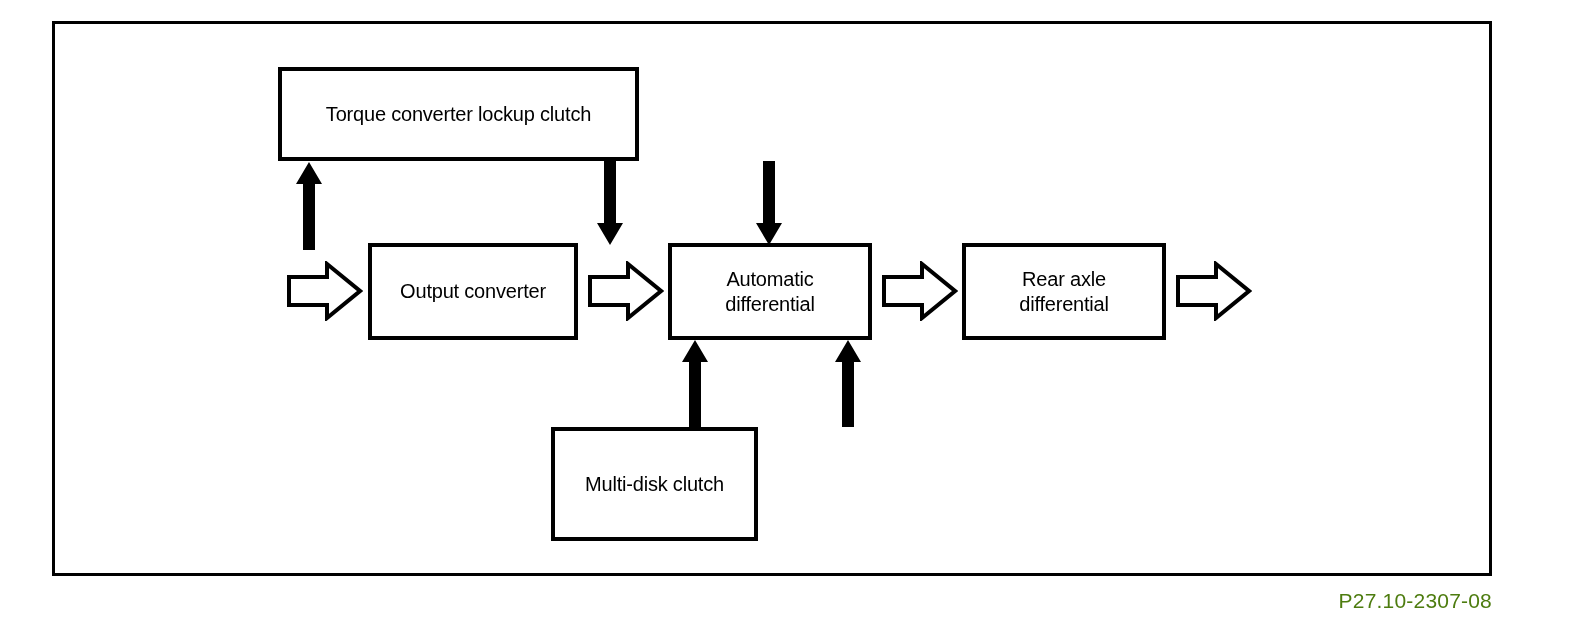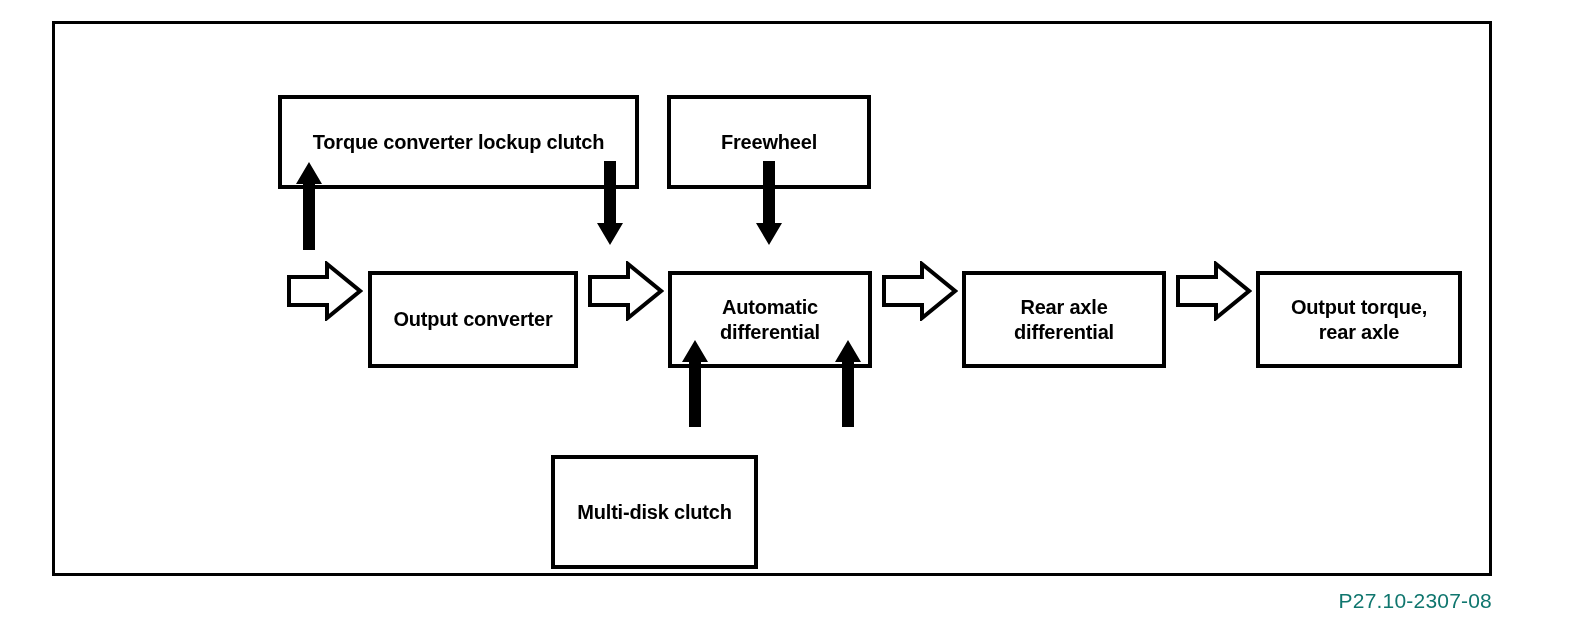--- a/index.html
+++ b/index.html
@@ -28,26 +28,25 @@
   .box {
     position: absolute;
     box-sizing: border-box;
     border: 4px solid #000000;
     background: #ffffff;
     color: #000000;
     display: flex;
     align-items: center;
     justify-content: center;
     text-align: center;
-    font-weight: bold;
+    font-weight: normal;
     font-size: 20px;
     line-height: 25px;
     letter-spacing: -0.2px;
     white-space: pre-line;
-    margin-top: 28px;
   }
   .arr {
     position: absolute;
     display: block;
   }
   .arr polygon.solid {
     fill: #000000;
     stroke: none;
   }
   .arr polygon.open {
@@ -55,46 +54,43 @@
     stroke: #000000;
     stroke-width: 4;
     stroke-linejoin: miter;
   }
   .caption {
     position: absolute;
     top: 589px;
     right: 92px;
     font-size: 21px;
     font-weight: normal;
-    color: #0f766e;
+    color: #4d7c0f;
     letter-spacing: 0.2px;
   }
 </style>
 </head>
 <body>
 
 <div class="canvas">
 
   <div class="frame"></div>
 
   <div class="box" style="left:278px; top:67px; width:361px; height:94px">Torque converter lockup clutch</div>
 
-  <div class="box" style="left:667px; top:67px; width:204px; height:94px">Freewheel</div>
 
 
   <div class="box" style="left:368px; top:243px; width:210px; height:97px">Output converter</div>
 
   <div class="box" style="left:668px; top:243px; width:204px; height:97px">Automatic
 differential</div>
 
   <div class="box" style="left:962px; top:243px; width:204px; height:97px">Rear axle
 differential</div>
 
-  <div class="box" style="left:1256px; top:243px; width:206px; height:97px">Output torque,
-rear axle</div>
 
   <div class="box" style="left:551px; top:427px; width:207px; height:114px">Multi-disk clutch</div>
 
 
   <svg class="arr" style="left:287px; top:261px" width="76" height="60">
     <polygon class="open" points="2,16 40,16 40,3 73,30 40,57 40,44 2,44"></polygon>
   </svg>
 
   <svg class="arr" style="left:588px; top:261px" width="76" height="60">
     <polygon class="open" points="2,16 40,16 40,3 73,30 40,57 40,44 2,44"></polygon>

